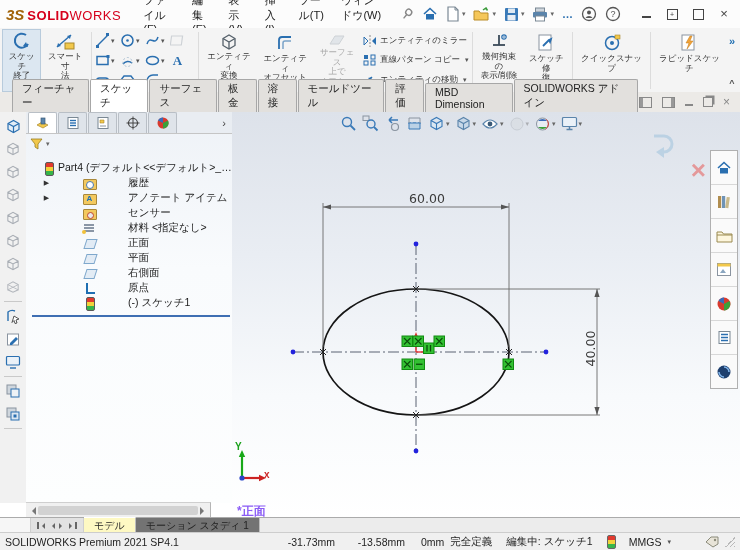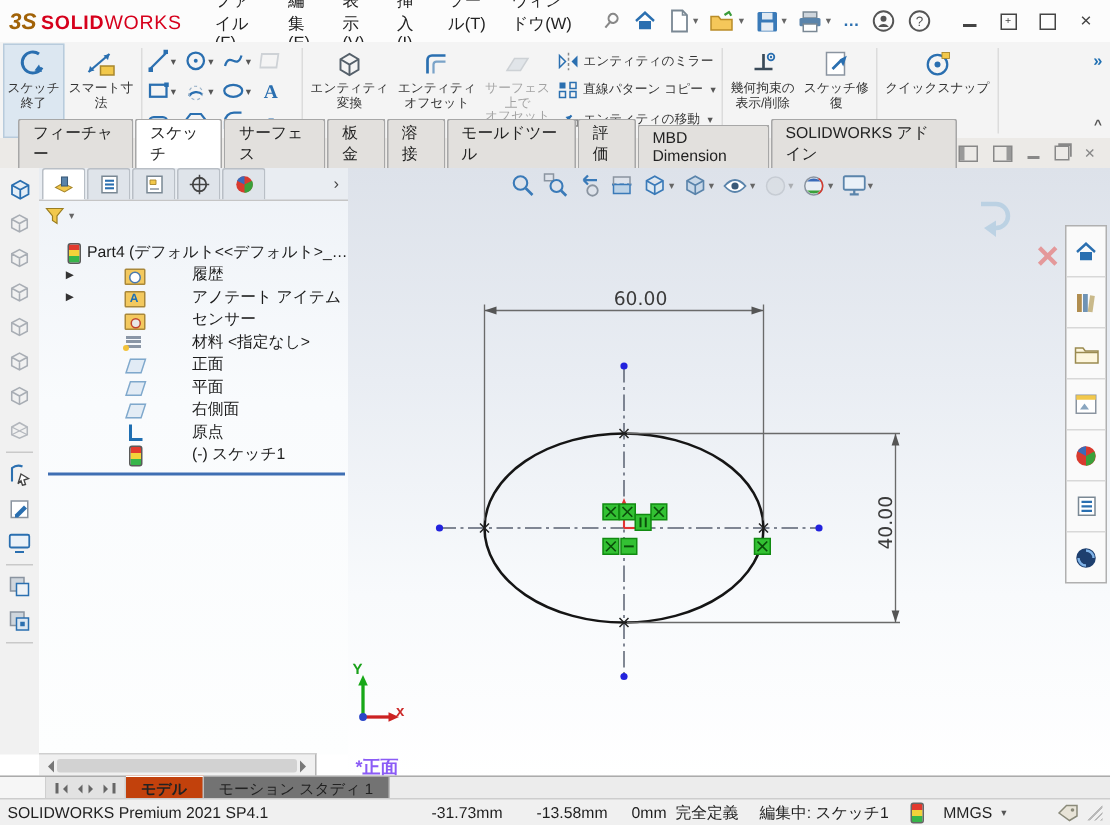--- a/index.html
+++ b/index.html
@@ -138,21 +138,21 @@
 
   
   .modeltabs{position:absolute;left:0;right:0;bottom:17px;height:15px;background:#ececec;
              border-top:1px solid #ababab;display:flex;align-items:stretch;font-size:10px;}
   .mt-spacer{width:30px;background:#f6f6f6;border-right:1px solid #cfcfcf;}
   .mt-nav{display:flex;align-items:center;gap:4px;background:#e2e2e2;border-right:1px solid #cfcfcf;padding:0 6px;}
   .nav-t{width:0;height:0;border:3.5px solid transparent;}
   .nav-l{border-right-color:#666;} .nav-r{border-left-color:#666;}
   .nav-bar{width:2px;height:7px;background:#666;}
   .mtab{display:flex;align-items:center;padding:0 10px;border-right:1px solid #bdbdbd;background:#737373;color:#222;}
-  .mtab.active{background:#c2410c;border-top:1px solid #fff;margin-top:-1px;font-weight:bold;}
+  .mtab.active{background:#fef9c3;border-top:1px solid #fff;margin-top:-1px;}
 
   
   .statusbar{position:absolute;left:0;right:0;bottom:0;height:17px;background:#f0f0f0;
              border-top:1px solid #cdcdcd;display:flex;align-items:center;font-size:10.5px;
              color:#1e1e1e;padding:0 5px;}
   .sb-prod{width:262px;}
   .sb-x{width:68px;text-align:right;}
   .sb-y{width:70px;text-align:right;}
   .sb-z{margin-left:16px;}
   .sb-state{margin-left:6px;}
@@ -454,20 +454,29 @@
       <svg width="20" height="20" viewBox="0 0 20 20">
           <circle cx="10" cy="10" r="6.5" fill="none" stroke="#2a6fb0" stroke-width="1.5"></circle>
           <circle cx="10" cy="10" r="2" fill="#2a6fb0"></circle>
           <rect x="13" y="2" width="5" height="4" fill="#f2c84b" stroke="#a8872c" stroke-width=".6"></rect>
         </svg>
     </span>
     <span>クイックスナップ</span>
     <span class="cd">▾</span>
   </div>
   <div class="rbn-sep"></div>
+  <div class="rbn-big">
+    <span class="ic">
+      <svg width="20" height="20" viewBox="0 0 20 20">
+          <rect x="3" y="2" width="12" height="15" fill="#fff" stroke="#8a94a0"></rect>
+          <path d="M11 3l-4 7h3l-2 6 6-8h-3l2-5z" fill="#f2a43a" stroke="#c07818" stroke-width=".5"></path>
+        </svg>
+    </span>
+    <span>ラピッドスケッチ</span>
+  </div>
 
   <div class="rbn-edge">
     <span style="font-weight:bold;">»</span>
     <span class="col">^</span>
   </div>
 </div>
 
 <div class="cmdtabs">
   <div style="display:flex;align-items:flex-end;">
 

